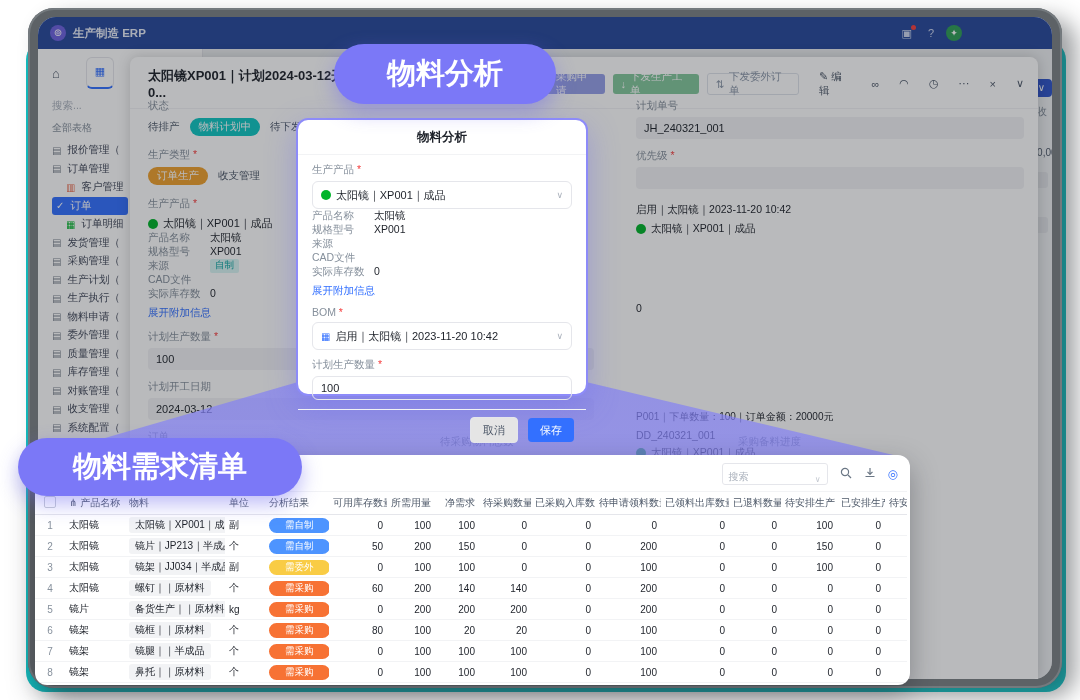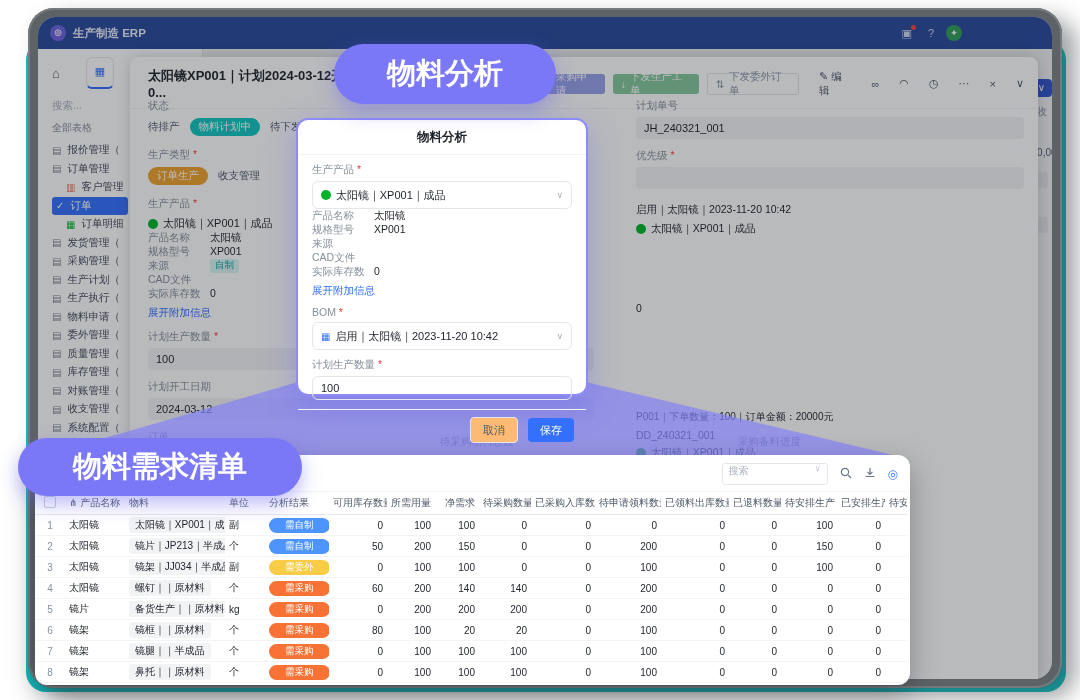--- a/index.html
+++ b/index.html
@@ -51,26 +51,26 @@
     clip-path:polygon(298px 382px,586px 382px,906px 458px,36px 458px)}
   .badge{background:#7b78f7;color:#fff;font-weight:bold;border-radius:30px;text-align:center;
     box-shadow:0 8px 20px rgba(110,107,240,.45);z-index:12;display:flex;align-items:center;justify-content:center}
   
   .modal{left:296px;top:118px;width:292px;height:278px;background:#fff;border:2px solid #8d8bf9;border-radius:12px;
     box-shadow:0 10px 30px rgba(99,96,245,.35);z-index:10;box-sizing:border-box}
   .mtitle{text-align:center;font-size:12.5px;font-weight:bold;padding:9px 0 8px;border-bottom:1px solid #f2f3f5}
   .sel{border:1px solid #e5e6eb;border-radius:6px;height:26px;display:flex;align-items:center;padding:0 8px;font-size:11px}
   .sel .car{margin-left:auto;color:#a9b0bb;font-size:9px}
   .mbtn{height:24px;border-radius:4px;padding:0 12px;font-size:11px;display:inline-flex;align-items:center}
-  .mbtn.cancel{border:1px solid #e5e6eb;color:#4e5969;background:#fdba74}
+  .mbtn.cancel{border:1px solid #e5e6eb;color:#4e5969;background:#e5e5e5}
   .mbtn.save{background:#3370ff;color:#fff;margin-left:10px}
   
   .panel{left:35px;top:455px;width:875px;height:230px;background:#fff;border-radius:12px;z-index:9;
     box-shadow:0 10px 28px rgba(30,32,40,.35);overflow:hidden}
-  .searchbox{border:1px solid #e5e6eb;border-radius:3px;height:20px;width:92px;display:flex;align-items:flex-start;padding:0 6px;color:#a9b0bb;font-size:10px}
+  .searchbox{border:1px solid #e5e6eb;border-radius:3px;height:20px;width:92px;display:flex;align-items:flex-end;padding:0 6px;color:#a9b0bb;font-size:10px}
   .pico{color:#6b7785;margin-left:12px;font-size:12px}
   table.tbl{border-collapse:collapse;table-layout:fixed;width:872px;font-size:10px}
   .tbl th{color:#4e5969;font-weight:normal;border-bottom:1px solid #e5e6eb;border-top:1px solid #f2f3f5;height:22px;padding:0 4px;text-align:left;white-space:nowrap;overflow:hidden;background:#fff}
   .tbl td{border-bottom:1px solid #f2f3f5;height:20px;padding:0 4px;white-space:nowrap;overflow:hidden}
   .tbl .num{text-align:right}
   .tbl .rowno{color:#86909c;text-align:center}
   .mat{background:#f2f3f5;border-radius:3px;padding:1px 6px;display:inline-block}
   .res{border-radius:9px;padding:1px 16px;color:#fff;font-size:9.5px;display:inline-block}
 </style>
 </head>

